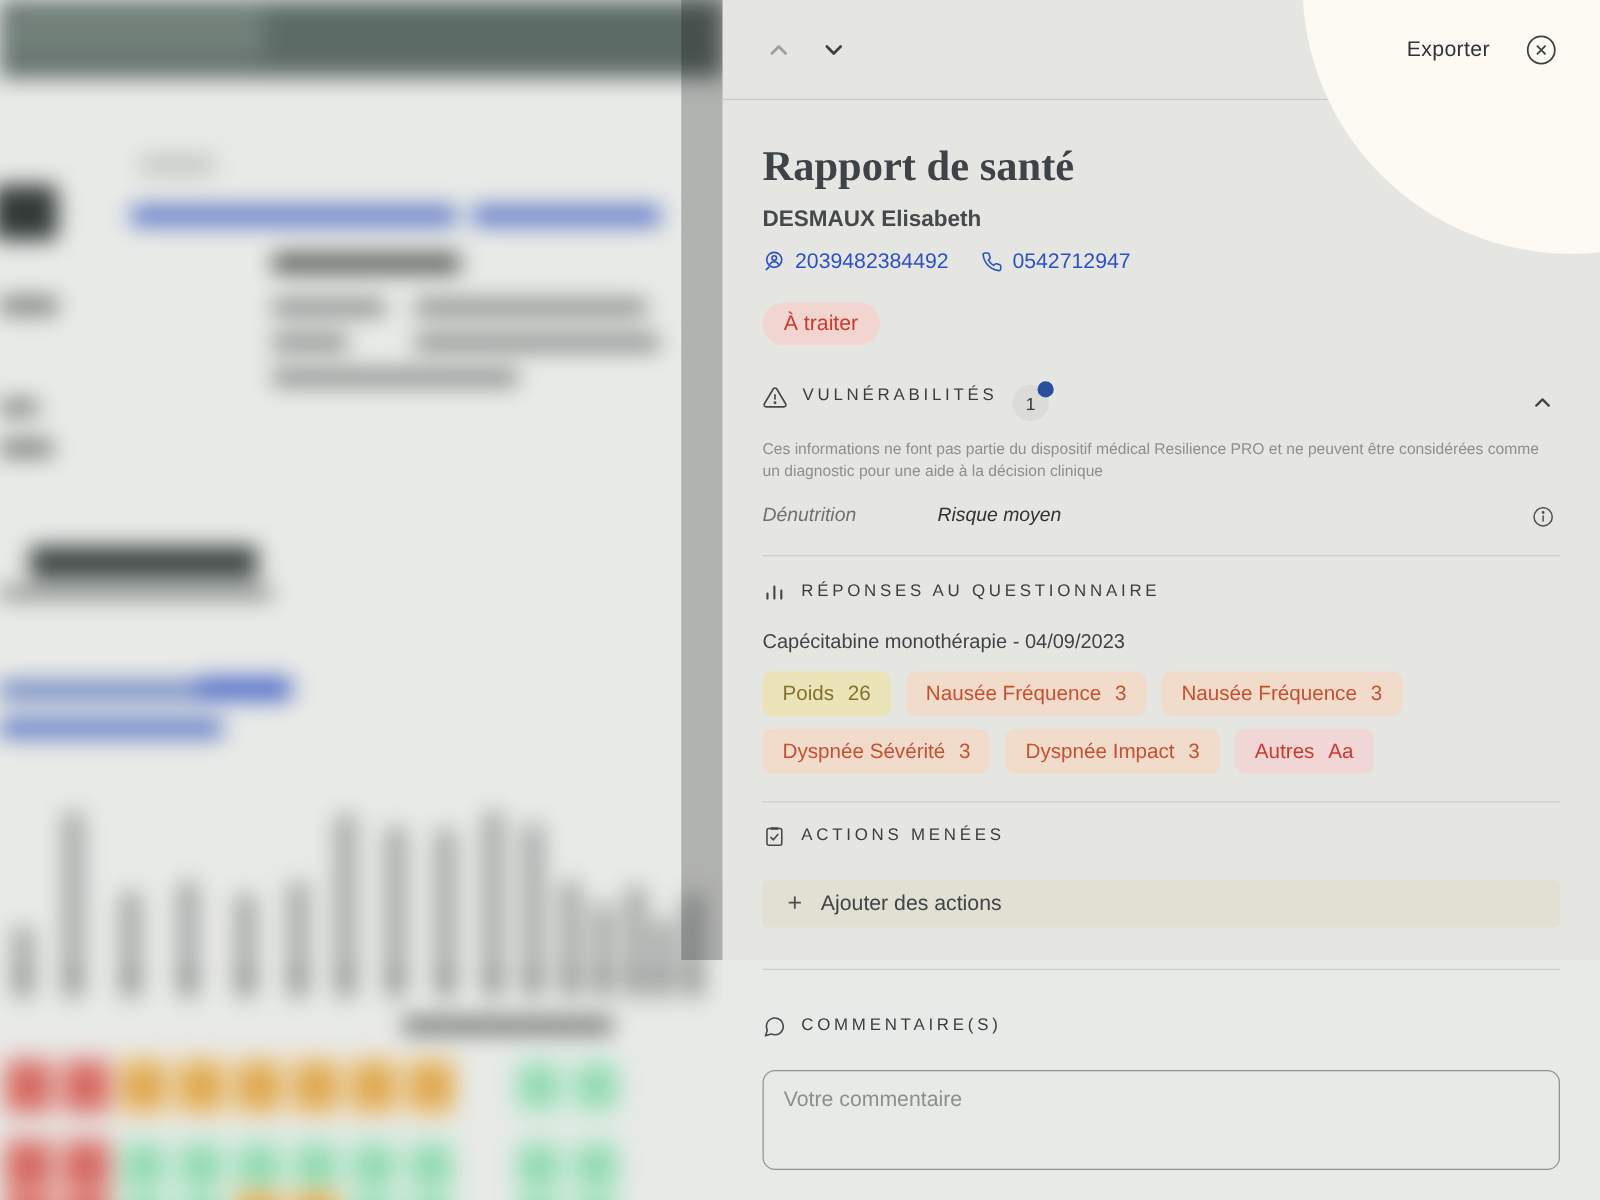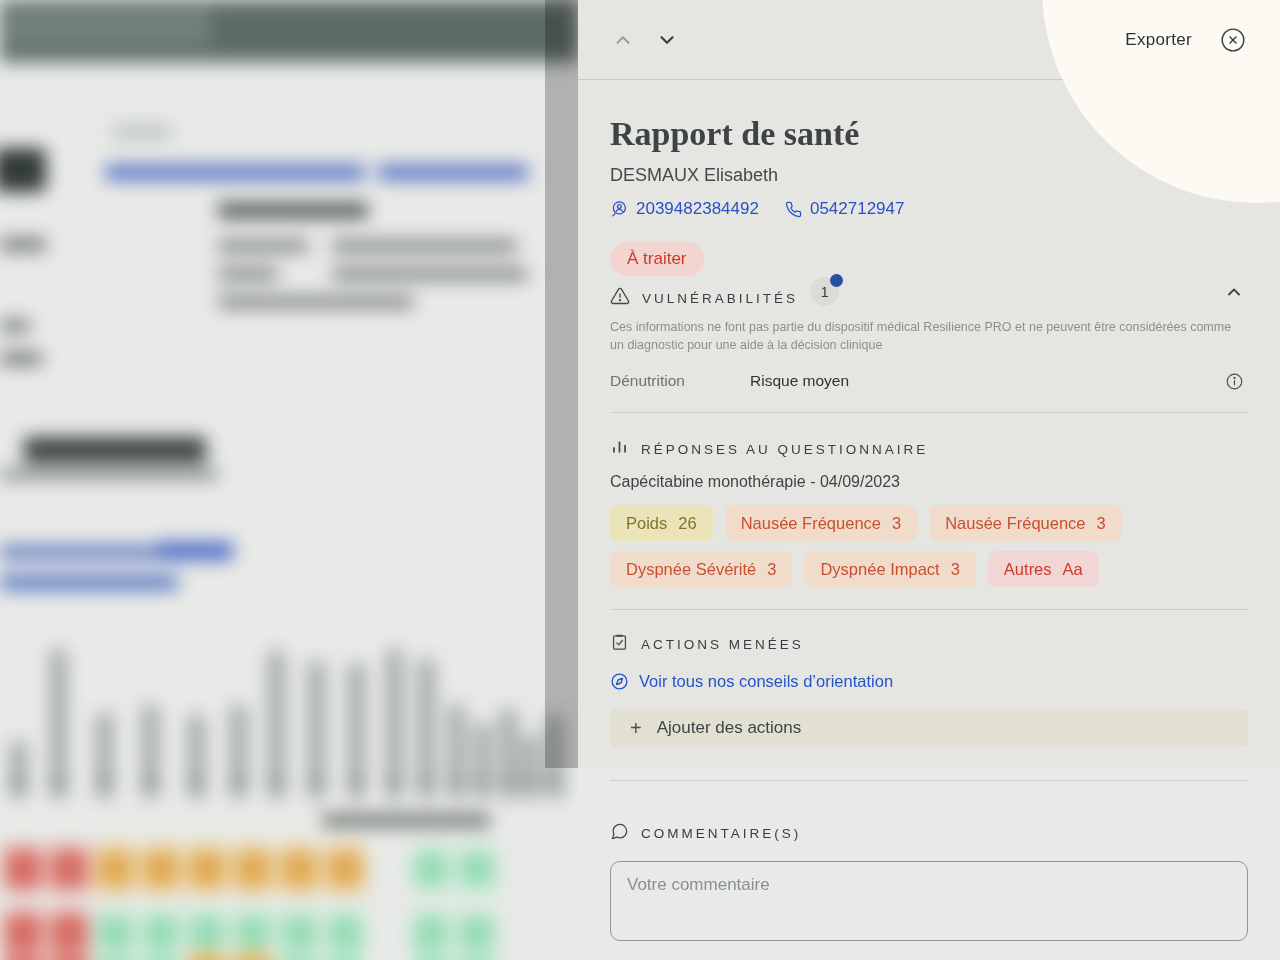--- a/index.html
+++ b/index.html
@@ -38,44 +38,44 @@
   .nav-next { color:#3a4140; }
   .hdr-spacer { flex:1; }
   .export-btn { background:none; border:none; cursor:pointer; font-family:inherit;
            font-size:17px; color:#2e3336; margin-right:24px; letter-spacing:0.3px; }
   .close-btn { color:#3a4140; }
 
   .panel-body { padding:34px 32px 0 32px; }
 
   h1.report-title { font-family:"Liberation Serif", serif; font-weight:600;
            font-size:34px; line-height:1.15; color:#3e4347; margin-bottom:12px; }
-  .patient-name { font-size:18px; color:#45494c; margin-bottom:12px; }
+  .patient-name { font-size:18px; color:#45494c; margin-bottom:12px;font-weight:bold; }
   .contact-row { display:flex; align-items:center; gap:26px; height:22px;
            margin-bottom:22px; }
   .contact-link { display:inline-flex; align-items:center; gap:8px;
            color:#2b50c8; font-size:17px; text-decoration:none; cursor:pointer; }
   .status-pill { display:inline-flex; align-items:center; height:34px;
            padding:0 17px; border-radius:999px; background:#f2d5d1;
-           color:#cc3a28; font-size:17px; }
-
-  .section-hdr { display:flex; align-items:flex-end; gap:12px; font-size:13.5px;
+           color:#cc3a28; font-size:17px; margin-bottom:32px; }
+
+  .section-hdr { display:flex; align-items:flex-start; gap:12px; font-size:13.5px;
            letter-spacing:3px; color:#383d40; }
   .section-hdr .sec-icon { color:#45494c; display:inline-flex; }
   .vuln-hdr { margin-bottom:12px; height:30px; }
   .count-badge { position:relative; display:inline-flex; align-items:center;
            justify-content:center; width:29px; height:29px; border-radius:50%;
            background:#dbdcd7; color:#33383b; font-size:14px; letter-spacing:0; }
   .count-badge .notif-dot { position:absolute; top:-3px; right:-4px; width:13px;
            height:13px; border-radius:50%; background:#27509f; }
   .hdr-chevron { margin-left:auto; color:#3f4446; }
 
   .disclaimer { font-size:12.5px; line-height:1.45; color:#8b908d;
            max-width:622px; margin-bottom:14px; }
   .vuln-row { display:flex; align-items:center; height:26px; margin-bottom:18px;
-           font-size:15.5px; }
+           font-size:15.5px;font-style:italic; }
   .vuln-name { width:140px; color:#6e736f; }
   .vuln-level { flex:1; color:#2f3432; }
   .info-btn { color:#4c514e; }
 
   .divider { height:1px; background:#cdd0ca; }
   .div-1 { margin-bottom:20px; } .div-2 { margin-bottom:18px; }
   .div-3 { margin-bottom:36px; }
 
   .q-hdr { margin-bottom:16px; height:24px; }
   .q-context { font-size:16px; color:#3f4448; margin-bottom:14px; }
@@ -352,29 +352,20 @@
         <span class="sec-icon">
           <svg width="19" height="19" viewBox="0 0 24 24" fill="none" stroke="currentColor" stroke-width="1.6" stroke-linecap="round" stroke-linejoin="round">
               <rect x="4.5" y="3.5" width="15" height="17" rx="2"></rect>
               <line x1="9" y1="3.5" x2="15" y2="3.5" stroke-width="2.6"></line>
               <polyline points="8.5,12.5 11,15 15.5,9.5"></polyline>
             </svg>
         </span>
         <span>ACTIONS MENÉES</span>
       </div>
 
-      <a class="advice-link">
-        <span>
-          <svg width="19" height="19" viewBox="0 0 24 24" fill="none" stroke="currentColor" stroke-width="1.7" stroke-linejoin="round">
-              <circle cx="12" cy="12" r="9.3"></circle>
-              <polygon points="15.8,8.2 13.9,13.9 8.2,15.8 10.1,10.1"></polygon>
-            </svg>
-        </span>
-        <span class="link-label">Voir tous nos conseils d’orientation</span>
-      </a>
 
       <button class="add-actions-btn">
         <span class="plus-glyph">+</span>
         <span>Ajouter des actions</span>
       </button>
 
       <div class="divider div-3"></div>
 
       <div class="section-hdr c-hdr">
         <span class="sec-icon">

